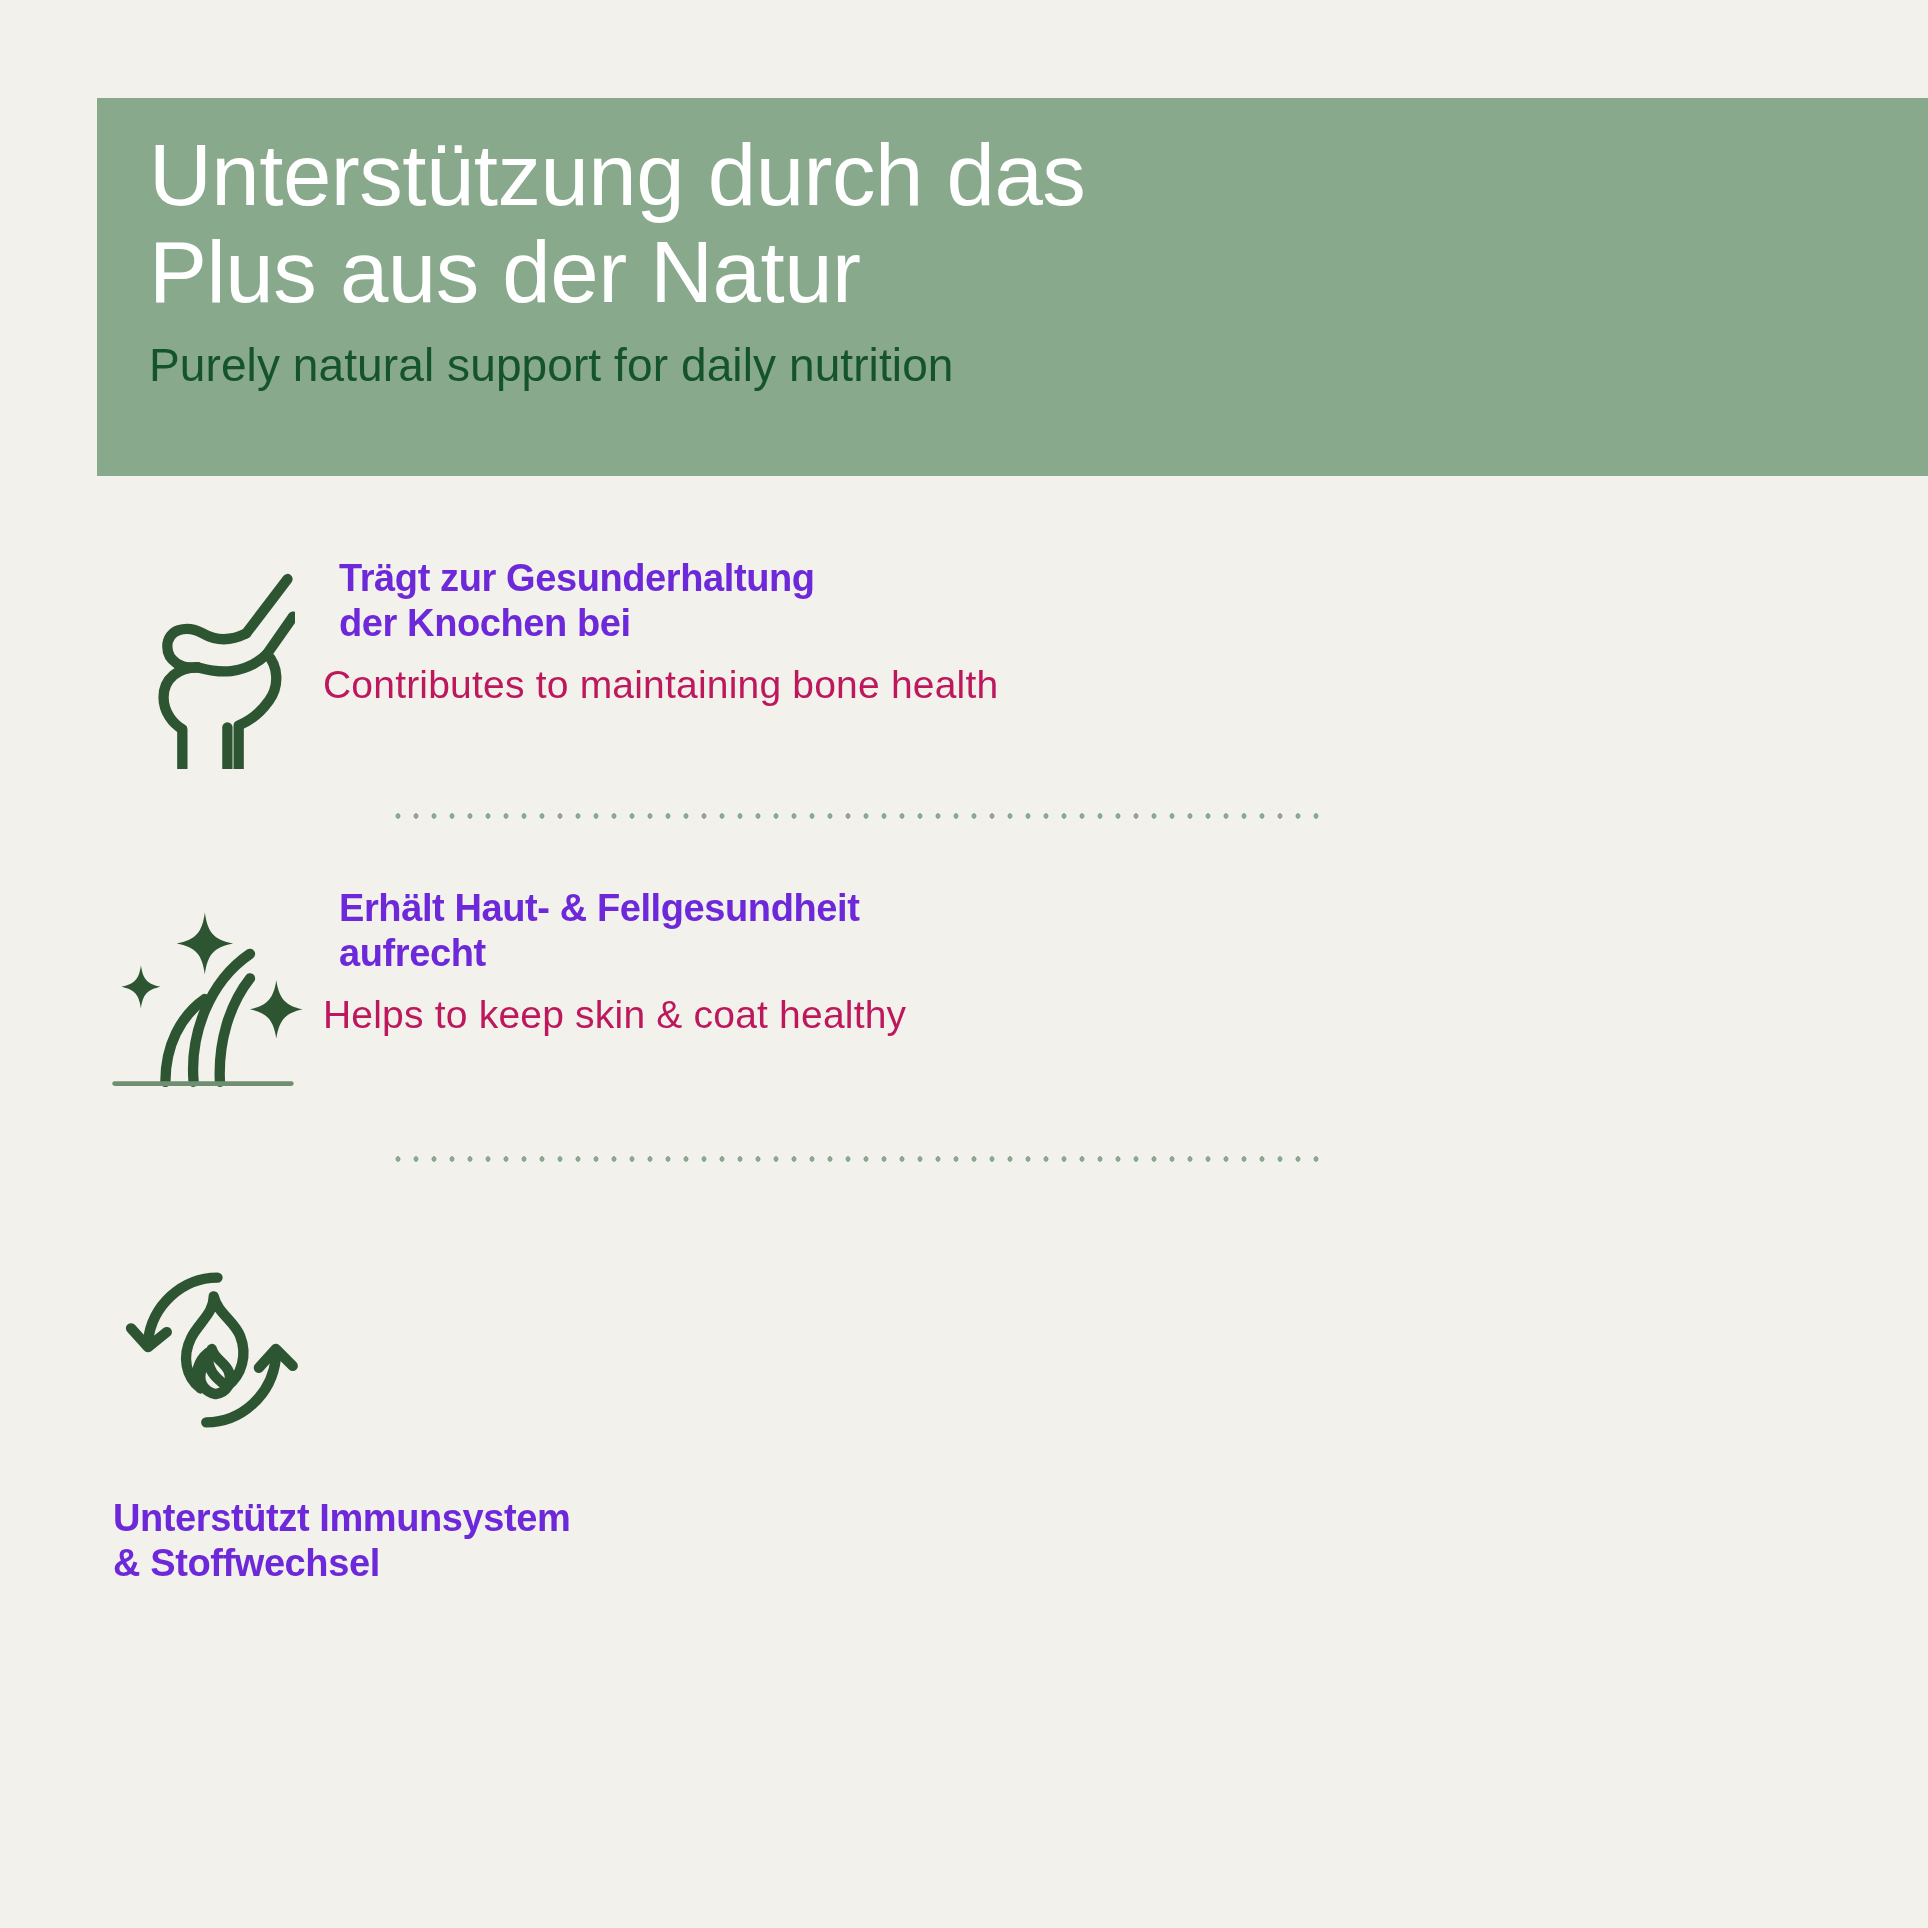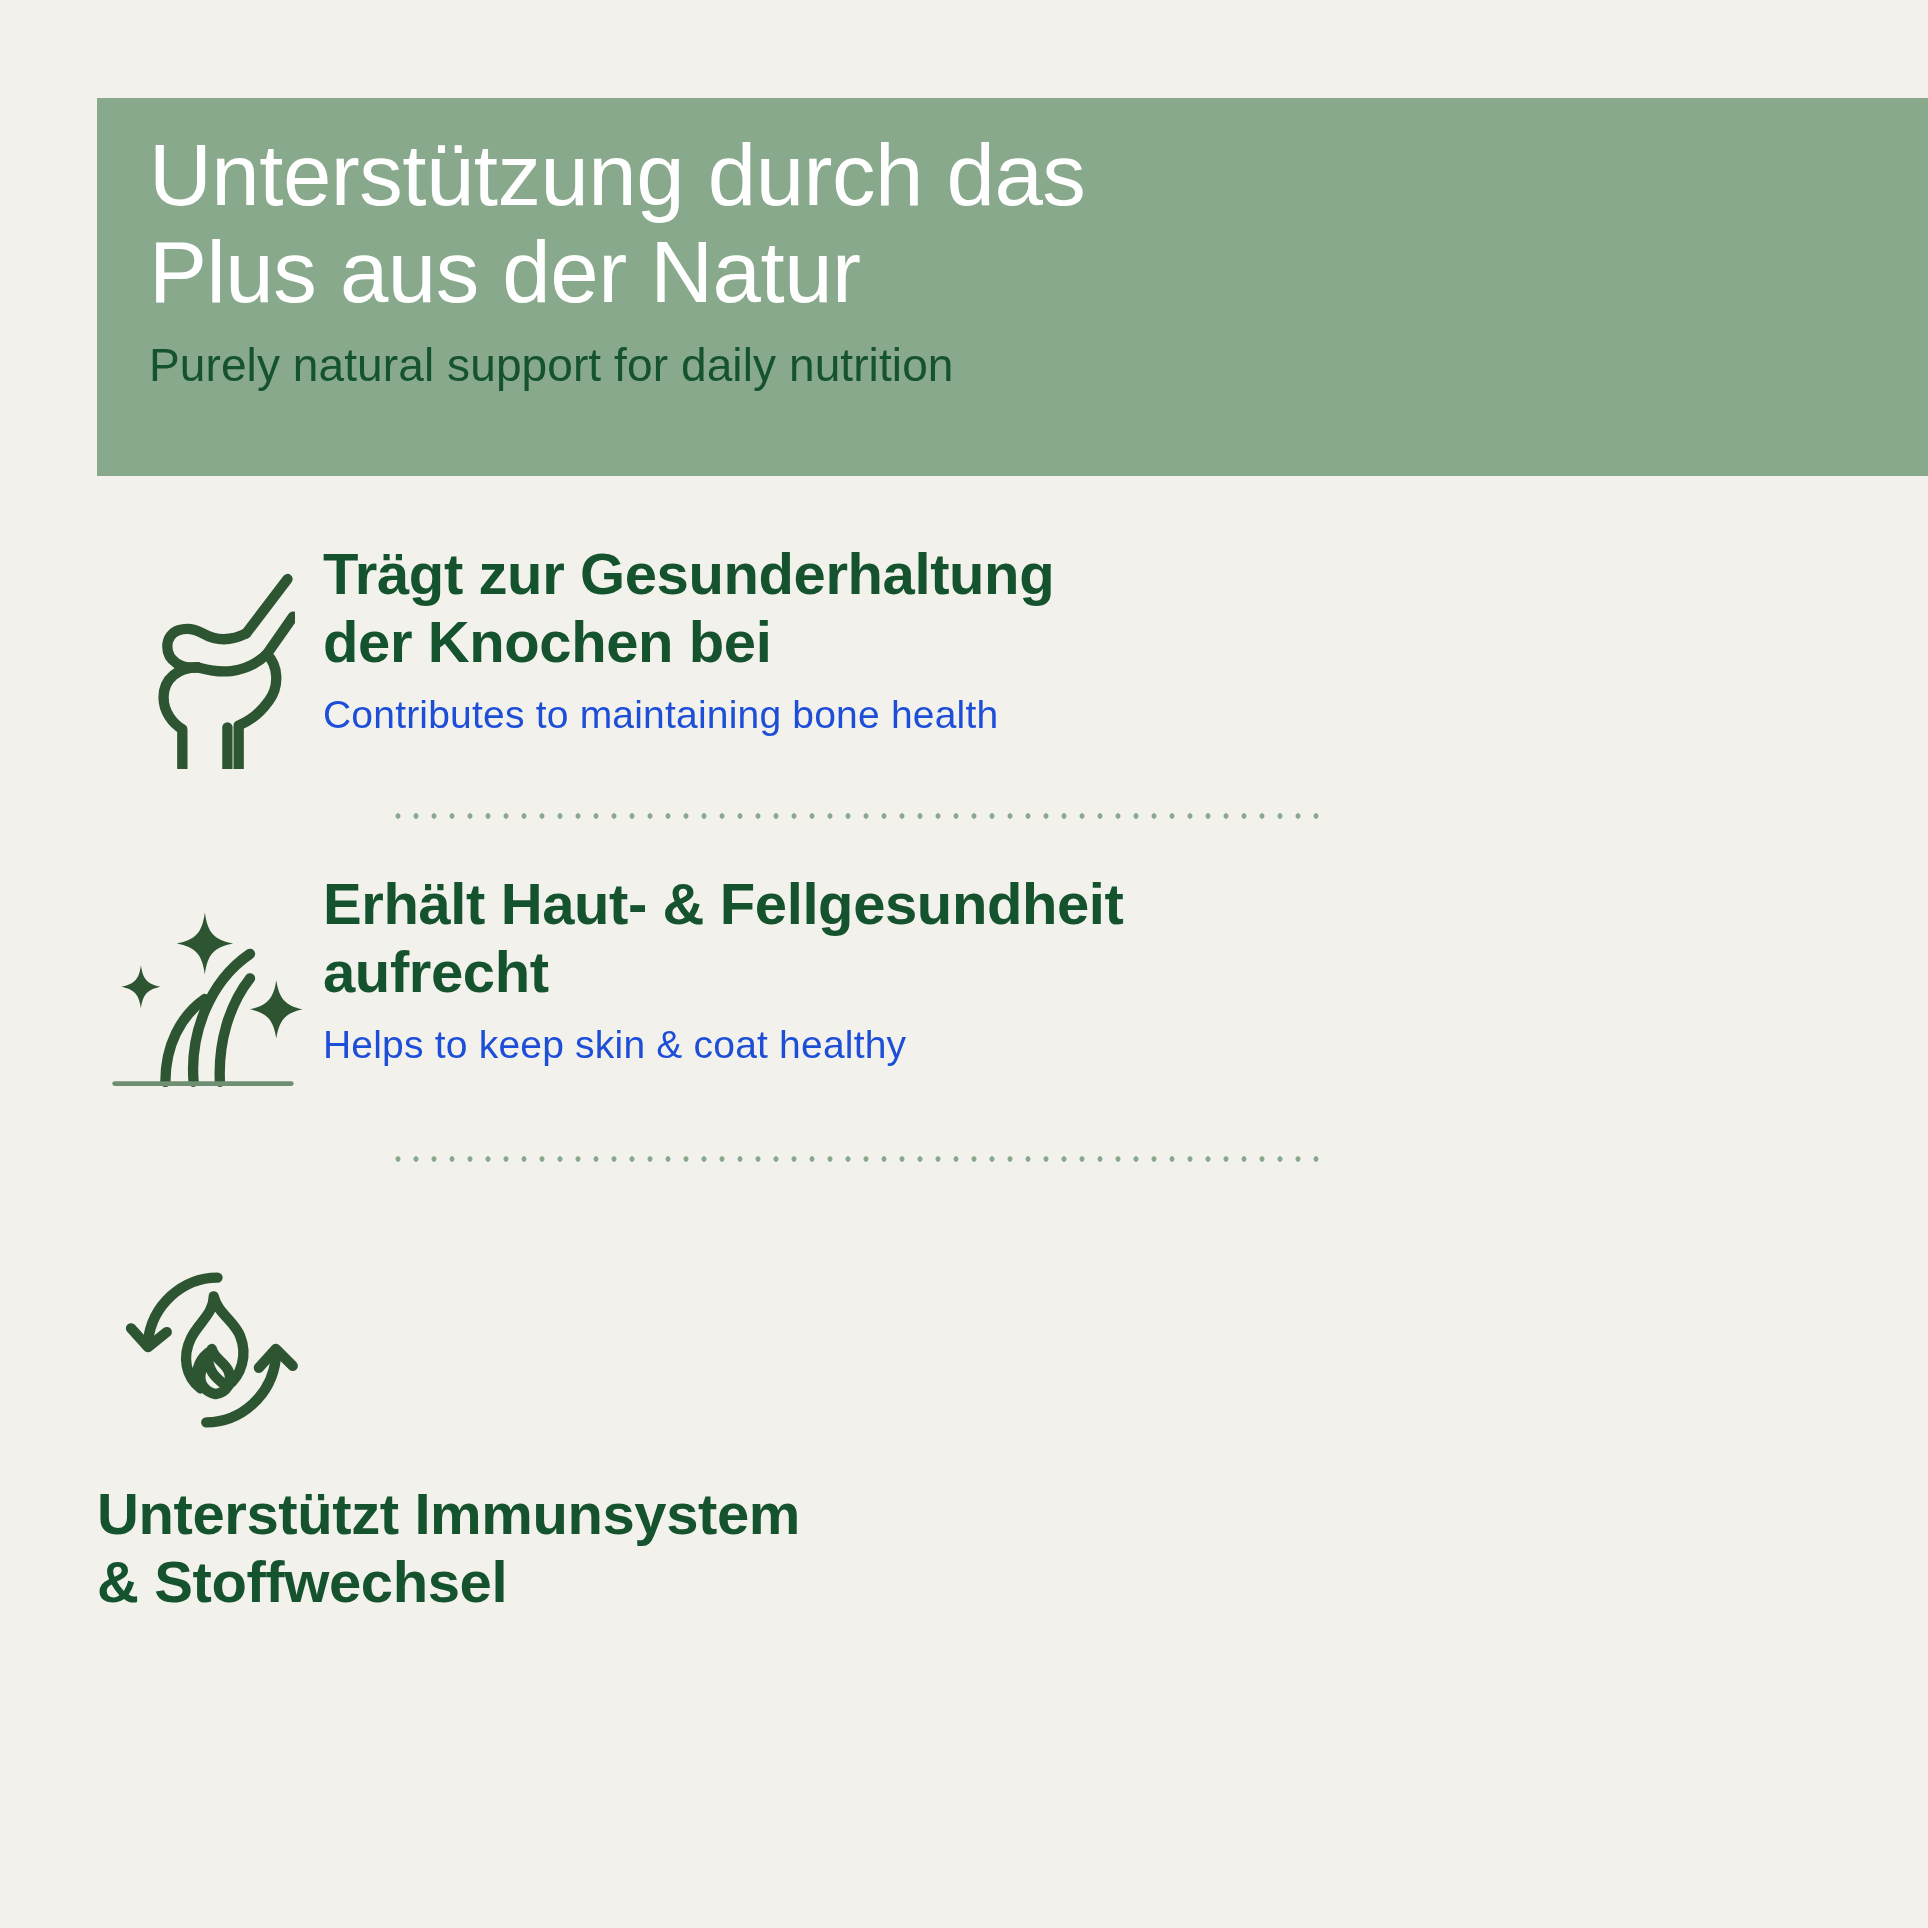--- a/index.html
+++ b/index.html
@@ -67,30 +67,30 @@
     padding-top: 3.8px;
   }
   .benefit-icon svg {
     display: block;
   }
   .benefit-body {
     padding-top: 13px;
     flex: 1;
   }
   .benefit-title {
-    color: #14532d;
-    font-size: 58px;
+    color: #6d28d9;
+    font-size: 38px;
     font-weight: 700;
     line-height: 1.18;
     letter-spacing: -0.4px;
     white-space: pre-line;
-    margin: 0;
+    margin: 16px;
   }
   .benefit-sub {
-    color: #1d4ed8;
+    color: #be185d;
     font-size: 39px;
     font-weight: 400;
     line-height: 1.2;
     margin-top: 15px;
     letter-spacing: 0.2px;
   }
 
   .divider {
     height: 5.6px;
     margin: 40px 0 38px 292px;

